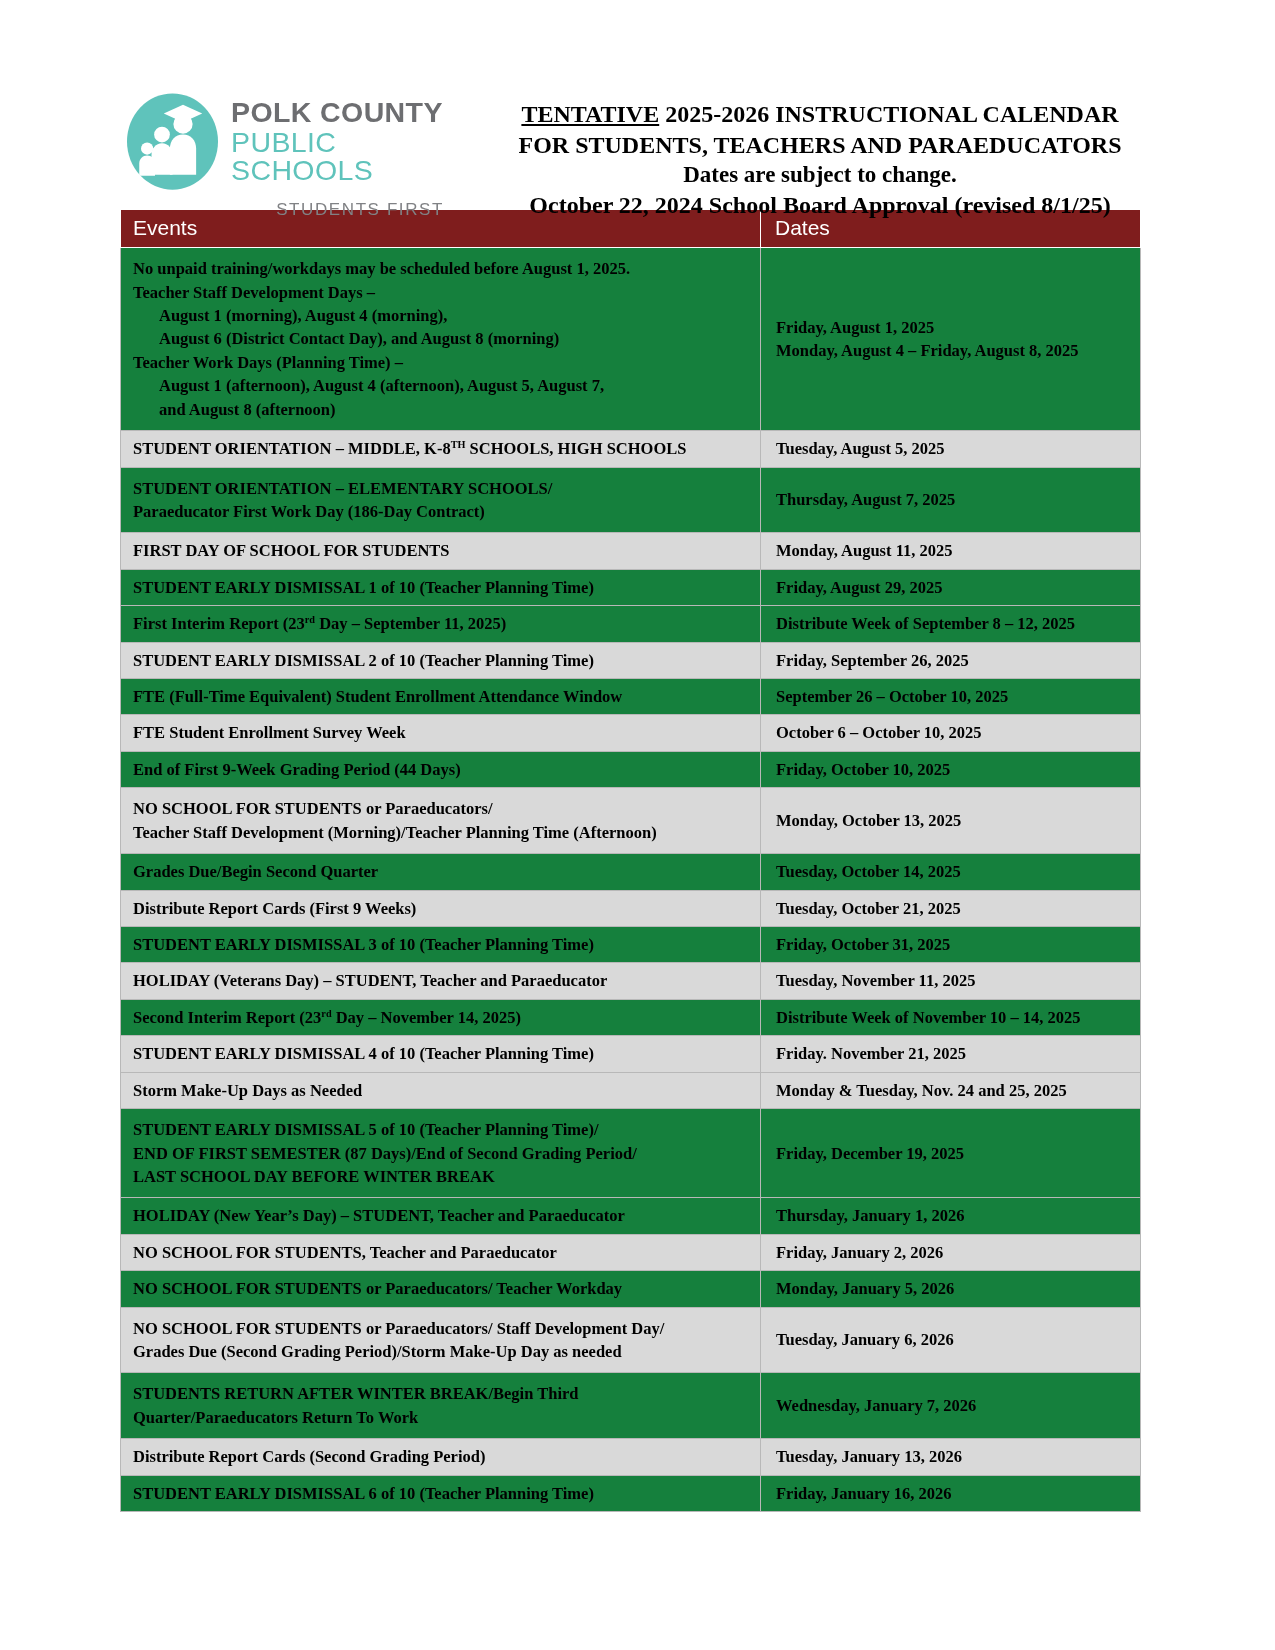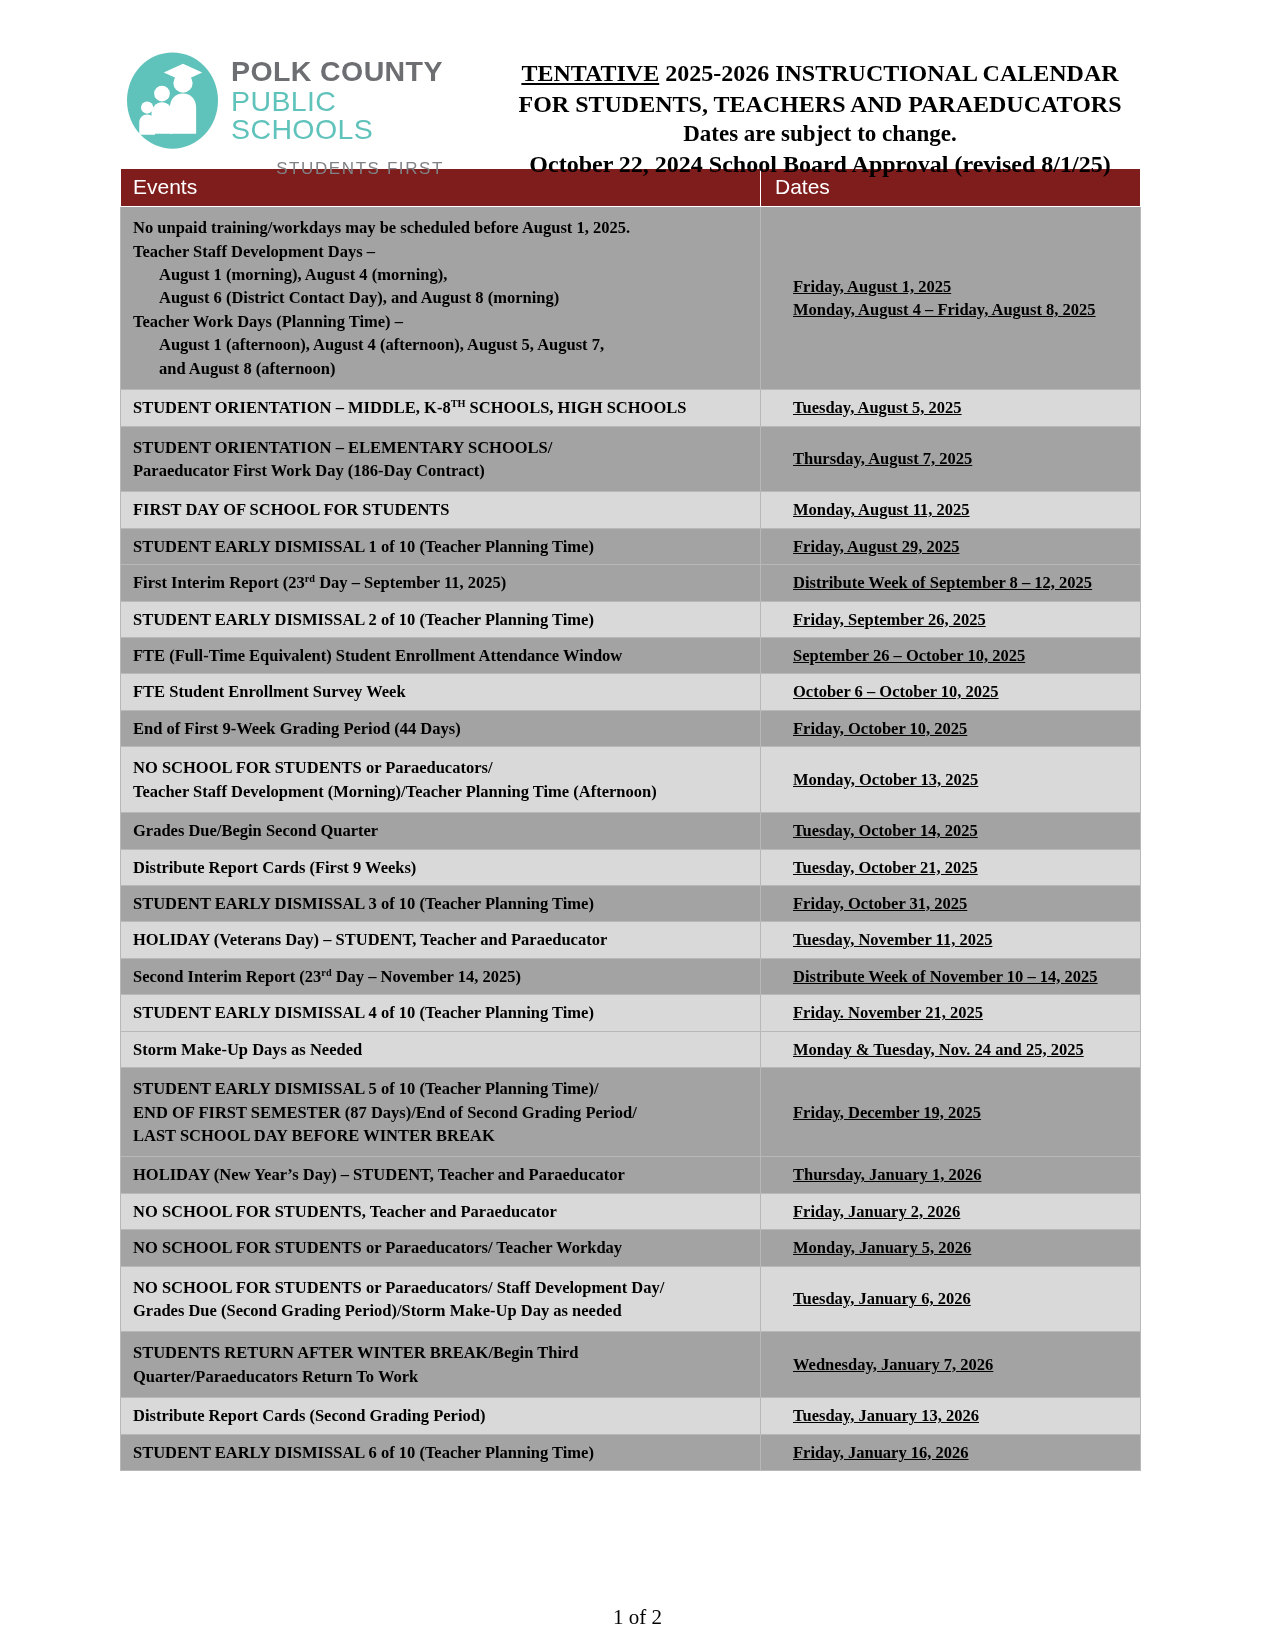--- a/index.html
+++ b/index.html
@@ -16,20 +16,21 @@
     position: relative;
     overflow: hidden;
   }
 
   .page {
     width: 1275px;
     height: 1608px;
     box-sizing: border-box;
     padding: 0;
     position: relative;
+    margin-top: 41px;
   }
 
   
   .doc-header {
     display: flex;
     align-items: flex-start;
     padding: 42px 95px 0 120px;
     height: 150px;
     box-sizing: border-box;
   }
@@ -126,26 +127,25 @@
   }
   table.cal th.th-dt { padding-left: 14px; }
 
   table.cal td {
     border: 1px solid #b8b8b8;
     font-size: 16.5px;
     font-weight: bold;
     line-height: 1.42;
     padding: 6px 8px 6px 12px;
     vertical-align: middle;
-    background: #a3a3a3;
+    background: #15803d;
   }
   table.cal td.date-cell {
-    padding-left: 32px;
+    padding-left: 15px;
     white-space: nowrap;
-    text-decoration: underline;
   }
   table.cal tr.shaded td { background: #d9d9d9; }
 
   table.cal td.tall { padding-top: 9px; padding-bottom: 9px; }
 
   .ev-line { display: block; }
   .ev-line.indent { padding-left: 26px; }
   .big { font-size: 18.5px; }
   sup { font-size: 0.62em; vertical-align: super; line-height: 0; }
 

